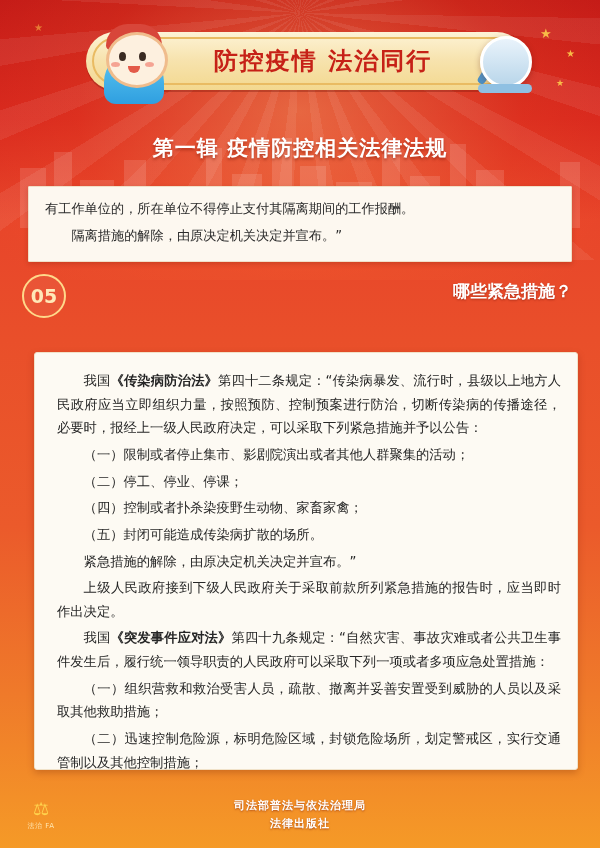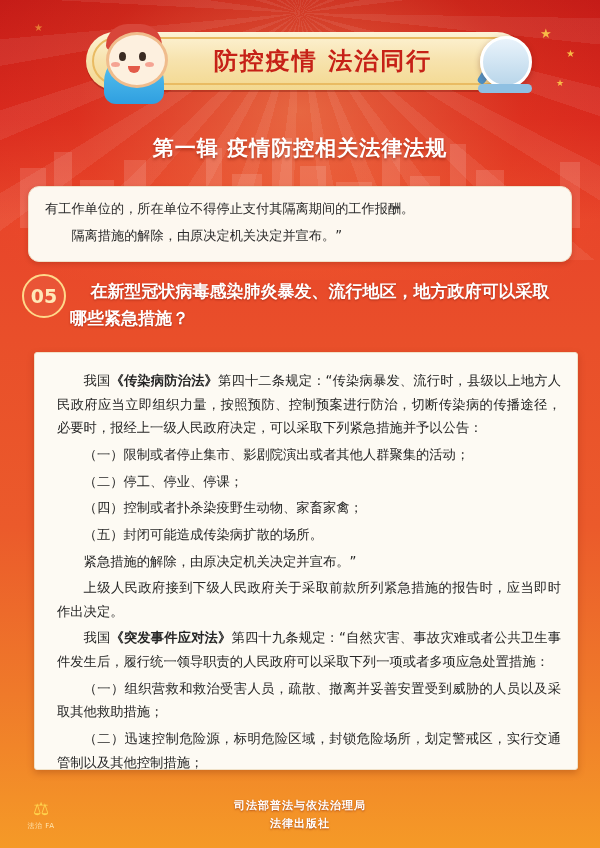--- a/index.html
+++ b/index.html
@@ -194,39 +194,40 @@
     text-shadow: 0 2px 3px rgba(130,25,10,.55);
     white-space: nowrap;
   }
 
   
   .note-card {
     position: relative;
     margin: 6px 28px 0 28px;
     background: #fdf8f0;
     border: 1px solid #f0e0c8;
-    border-radius: 11px;
+    border-radius: 1px;
     padding: 12px 16px 14px 16px;
     box-shadow: 0 2px 5px rgba(100,20,0,.22);
   }
   .note-card p {
     margin: 0 0 7px 0;
     font-family: "DejaVu Sans", "Liberation Serif", serif;
     font-size: 13.2px;
     line-height: 1.55;
     color: #2b2b2b;
   }
   .note-card p:last-child { margin-bottom: 0; }
   .indent { text-indent: 2em; }
 
   
   .question-block {
     position: relative;
     margin: 16px 28px 0 28px;
     min-height: 62px;
+    text-align: right;
   }
   .qnum {
     position: absolute;
     left: -6px;
     top: -4px;
     width: 40px; height: 40px;
     border-radius: 50%;
     border: 2px solid #ffd98a;
     color: #ffe9b8;
     font-family: "DejaVu Sans", "Liberation Sans", sans-serif;
@@ -373,21 +374,20 @@
   </div>
 
   <div class="note-card">
     <p>有工作单位的，所在单位不得停止支付其隔离期间的工作报酬。</p>
     <p class="indent">隔离措施的解除，由原决定机关决定并宣布。”</p>
   </div>
 
   <div class="question-block">
     <div class="qnum">05</div>
     <div class="qtext">
-      <span class="l1">在新型冠状病毒感染肺炎暴发、流行地区，地方政府可以采取</span>
       <span class="l2">哪些紧急措施？</span>
     </div>
   </div>
 
   <div class="body-card">
     <p class="ind">我国<span class="law">《传染病防治法》</span>第四十二条规定：“传染病暴发、流行时，县级以上地方人民政府应当立即组织力量，按照预防、控制预案进行防治，切断传染病的传播途径，必要时，报经上一级人民政府决定，可以采取下列紧急措施并予以公告：</p>
     <p class="ind">（一）限制或者停止集市、影剧院演出或者其他人群聚集的活动；</p>
     <p class="ind">（二）停工、停业、停课；</p>
     <p class="ind">（四）控制或者扑杀染疫野生动物、家畜家禽；</p>
     <p class="ind">（五）封闭可能造成传染病扩散的场所。</p>

